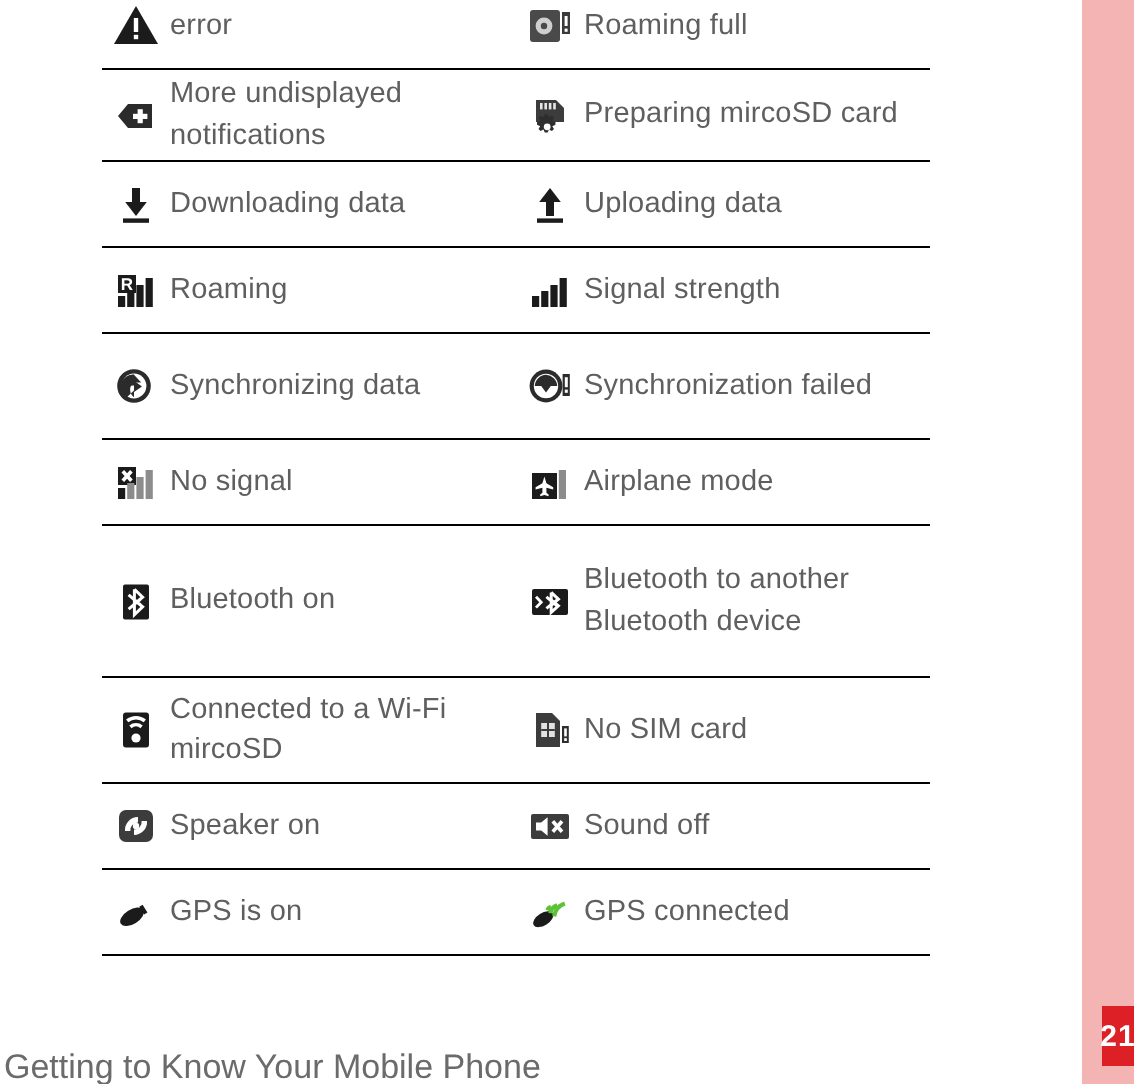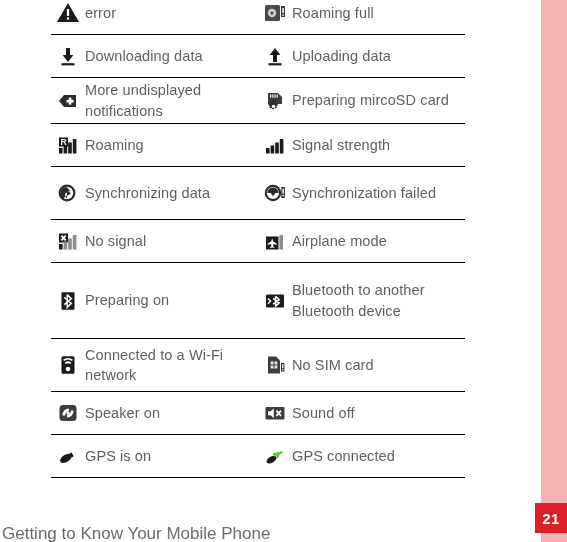--- a/index.html
+++ b/index.html
@@ -21,21 +21,21 @@
     top: 0;
     right: 0;
     width: 26px;
     height: 542px;
     background: #f4b4b4;
   }
   #page-number-box {
     position: absolute;
     right: 0;
     top: 503px;
-    width: 32px;
+    width: 16px;
     height: 30px;
     background: #dd2026;
     color: #ffffff;
     font-size: 15px;
     font-weight: bold;
     display: flex;
     align-items: center;
     justify-content: center;
     letter-spacing: .5px;
   }
@@ -146,55 +146,20 @@
               <span class="label-cell">Roaming full</span>
             </div>
         </td>
       </tr>
 
       <tr>
         <td class="col-icon-l">
           <div class="cell-inner">
               <span class="icon-cell">
             <svg width="24" height="22" viewBox="0 0 24 22">
-                  <rect x="10" y="3" width="4" height="8" fill="#1b1b1b"></rect>
-                  <path d="M6.6 10 L17.4 10 L12 17 Z" fill="#1b1b1b"></path>
-                  <rect x="5.5" y="18.2" width="13" height="2.2" fill="#1b1b1b"></rect>
-                </svg>
-          </span>
-            </div>
-        </td>
-        <td class="col-text-l">
-          <div class="cell-inner">
-              <span class="label-cell">Downloading data</span>
-            </div>
-        </td>
-        <td class="col-icon-r">
-          <div class="cell-inner">
-              <span class="icon-cell">
-            <svg width="24" height="22" viewBox="0 0 24 22">
-                  <rect x="10" y="9" width="4" height="8" fill="#1b1b1b"></rect>
-                  <path d="M6.6 10 L17.4 10 L12 3 Z" fill="#1b1b1b"></path>
-                  <rect x="5.5" y="18.2" width="13" height="2.2" fill="#1b1b1b"></rect>
-                </svg>
-          </span>
-            </div>
-        </td>
-        <td class="col-text-r">
-          <div class="cell-inner">
-              <span class="label-cell">Uploading data</span>
-            </div>
-        </td>
-      </tr>
-
-      <tr>
-        <td class="col-icon-l">
-          <div class="cell-inner">
-              <span class="icon-cell">
-            <svg width="24" height="22" viewBox="0 0 24 22">
                   <path d="M3 11 L8 5 L20 5 L20 17 L8 17 Z" fill="#2b2b2b"></path>
                   <rect x="12.8" y="7.6" width="2.6" height="7" fill="#fff"></rect>
                   <rect x="10.5" y="9.9" width="7.2" height="2.6" fill="#fff"></rect>
                 </svg>
           </span>
             </div>
         </td>
         <td class="col-text-l">
           <div class="cell-inner">
               <span class="label-cell">More undisplayed notifications</span>
@@ -220,20 +185,55 @@
               <span class="label-cell">Preparing mircoSD card</span>
             </div>
         </td>
       </tr>
 
       <tr>
         <td class="col-icon-l">
           <div class="cell-inner">
               <span class="icon-cell">
             <svg width="24" height="22" viewBox="0 0 24 22">
+                  <rect x="10" y="3" width="4" height="8" fill="#1b1b1b"></rect>
+                  <path d="M6.6 10 L17.4 10 L12 17 Z" fill="#1b1b1b"></path>
+                  <rect x="5.5" y="18.2" width="13" height="2.2" fill="#1b1b1b"></rect>
+                </svg>
+          </span>
+            </div>
+        </td>
+        <td class="col-text-l">
+          <div class="cell-inner">
+              <span class="label-cell">Downloading data</span>
+            </div>
+        </td>
+        <td class="col-icon-r">
+          <div class="cell-inner">
+              <span class="icon-cell">
+            <svg width="24" height="22" viewBox="0 0 24 22">
+                  <rect x="10" y="9" width="4" height="8" fill="#1b1b1b"></rect>
+                  <path d="M6.6 10 L17.4 10 L12 3 Z" fill="#1b1b1b"></path>
+                  <rect x="5.5" y="18.2" width="13" height="2.2" fill="#1b1b1b"></rect>
+                </svg>
+          </span>
+            </div>
+        </td>
+        <td class="col-text-r">
+          <div class="cell-inner">
+              <span class="label-cell">Uploading data</span>
+            </div>
+        </td>
+      </tr>
+
+      <tr>
+        <td class="col-icon-l">
+          <div class="cell-inner">
+              <span class="icon-cell">
+            <svg width="24" height="22" viewBox="0 0 24 22">
                   <rect x="3" y="3.5" width="9" height="9" fill="#1b1b1b"></rect>
                   <text x="7.5" y="11" font-family="Liberation Sans, sans-serif" font-size="8.5" font-weight="bold" fill="#fff" text-anchor="middle">R</text>
                   <rect x="3" y="14" width="3.6" height="5.5" fill="#1b1b1b"></rect>
                   <rect x="7.6" y="11.5" width="3.6" height="8" fill="#1b1b1b"></rect>
                   <rect x="12.2" y="8.5" width="3.6" height="11" fill="#1b1b1b"></rect>
                   <rect x="16.8" y="5" width="3.6" height="14.5" fill="#1b1b1b"></rect>
                 </svg>
           </span>
             </div>
         </td>
@@ -344,21 +344,21 @@
               <span class="icon-cell">
             <svg width="24" height="22" viewBox="0 0 24 22">
                   <rect x="5.5" y="2.2" width="13" height="17.6" rx="1" fill="#1b1b1b"></rect>
                   <path d="M11.2 4.6 L15.3 8.6 L11.2 12 L11.2 4.6 M11.2 10 L15.3 13.4 L11.2 17.4 L11.2 10 M8.3 7.4 L14.3 12.5 M8.3 14.6 L14.3 9.5" stroke="#fff" stroke-width="1.5" fill="none"></path>
                 </svg>
           </span>
             </div>
         </td>
         <td class="col-text-l">
           <div class="cell-inner" style="min-height:71px">
-              <span class="label-cell">Preparing on</span>
+              <span class="label-cell">Bluetooth on</span>
             </div>
         </td>
         <td class="col-icon-r">
           <div class="cell-inner" style="min-height:71px">
               <span class="icon-cell">
             <svg width="24" height="22" viewBox="0 0 24 22">
                   <rect x="3" y="4.5" width="18" height="13" rx="1" fill="#1b1b1b"></rect>
                   <path d="M12.6 6.2 L16.2 9.6 L12.6 12.6 L12.6 6.2 M12.6 10 L16.2 12.9 L12.6 16.2 L12.6 10 M10.2 8.4 L15.4 12.8 M10.2 14.2 L15.4 10.1" stroke="#fff" stroke-width="1.5" fill="none"></path>
                   <path d="M5 8.4 L7.6 11.1 L5 13.8" stroke="#fff" stroke-width="1.4" fill="none"></path>
                 </svg>
@@ -380,21 +380,21 @@
                   <rect x="5.5" y="2.2" width="13" height="17.6" rx="1.5" fill="#1b1b1b"></rect>
                   <path d="M7.6 6.4 A7 7 0 0 1 16.4 6.4" stroke="#fff" stroke-width="1.8" fill="none"></path>
                   <path d="M9.2 9.4 A4.4 4.4 0 0 1 14.8 9.4" stroke="#fff" stroke-width="1.8" fill="none"></path>
                   <circle cx="12" cy="15" r="2.3" fill="#fff"></circle>
                 </svg>
           </span>
             </div>
         </td>
         <td class="col-text-l">
           <div class="cell-inner" style="min-height:48px">
-              <span class="label-cell">Connected to a Wi-Fi network</span>
+              <span class="label-cell">Connected to a Wi-Fi mircoSD</span>
             </div>
         </td>
         <td class="col-icon-r">
           <div class="cell-inner" style="min-height:48px">
               <span class="icon-cell">
             <svg width="24" height="22" viewBox="0 0 24 22">
                   <path d="M5 2.5 L13 2.5 L17 6.5 L17 19.5 L5 19.5 Z" fill="#3c3c3c"></path>
                   <rect x="7.6" y="7.5" width="6.8" height="7" fill="#e2e2e2"></rect>
                   <path d="M11 7.5 L11 14.5 M7.6 11 L14.4 11" stroke="#3c3c3c" stroke-width="1"></path>
                   <rect x="18" y="9" width="3.4" height="8.5" fill="#2e2e2e"></rect>

